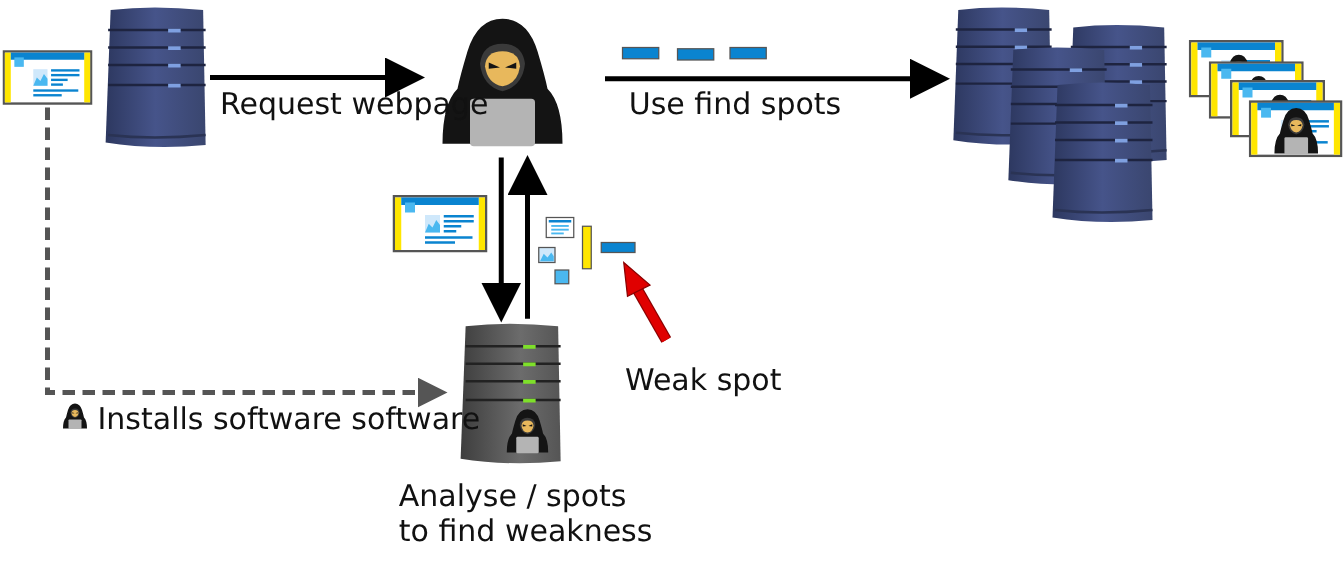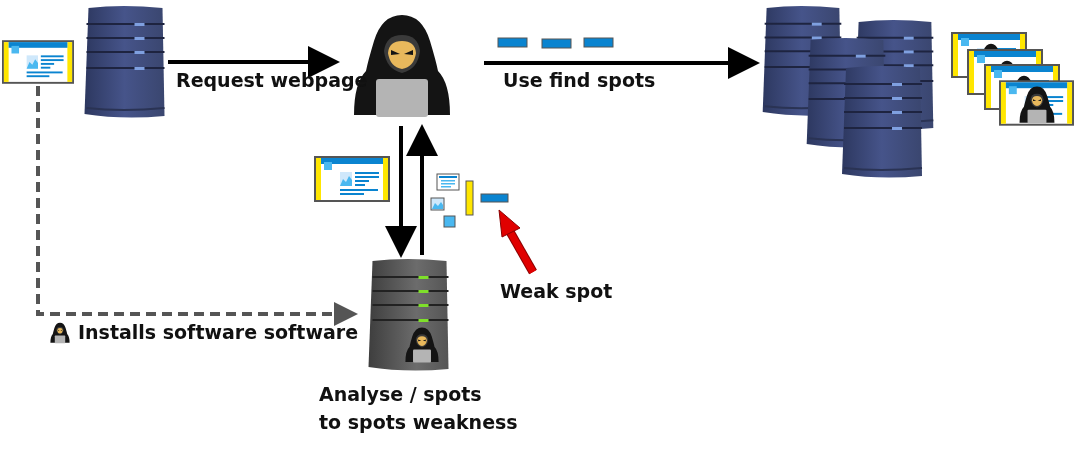--- a/index.html
+++ b/index.html
@@ -1,17 +1,17 @@
 <!DOCTYPE html>
 <html><head>
 <meta charset="utf-8">
 <style>
   html,body{margin:0;padding:0;background:#fff;}
   body{width:1075px;height:452px;position:relative;overflow:hidden;font-family:"DejaVu Sans","Liberation Sans",sans-serif;}
-  .label{position:absolute;font-size:19px;color:#111;white-space:nowrap;line-height:1.2;font-weight:bold;}
+  .label{position:absolute;font-size:24px;color:#111;white-space:nowrap;line-height:1.2;}
   svg.stage{position:absolute;left:0;top:0;}
 </style>
 </head>
 <body>
 
 <svg class="stage" width="1075" height="452" viewBox="0 0 1075 452">
   <defs>
     <linearGradient id="srvBlue" x1="0" x2="1" y1="0" y2="0">
       <stop offset="0" stop-color="#2d3860"></stop>
       <stop offset="0.5" stop-color="#46548a"></stop>
@@ -159,16 +159,16 @@
 
   <path d="M38,86 L38,314 L350,314" fill="none" stroke="#555" stroke-width="4" stroke-dasharray="10,6" marker-end="url(#ahGray)"></path>
 
   <g>
     <use href="#hacker" x="49" y="322" width="22" height="22"></use>
   </g>
 </svg>
 
 <div class="label" style="left:176px;top:69px;">Request webpage</div>
 <div class="label" style="left:503px;top:69px;">Use find spots</div>
-<div class="label" style="left:500px;top:280px;">Weak spot</div>
+<div class="label" style="left:500px;top:290px;">Weak spot</div>
 <div class="label" style="left:78px;top:321px;">Installs software software</div>
 <div class="label" style="left:319px;top:383px;">Analyse / spots</div>
-<div class="label" style="left:319px;top:411px;">to spots weakness</div>
+<div class="label" style="left:319px;top:411px;">to find weakness</div>
 
 </body></html>

